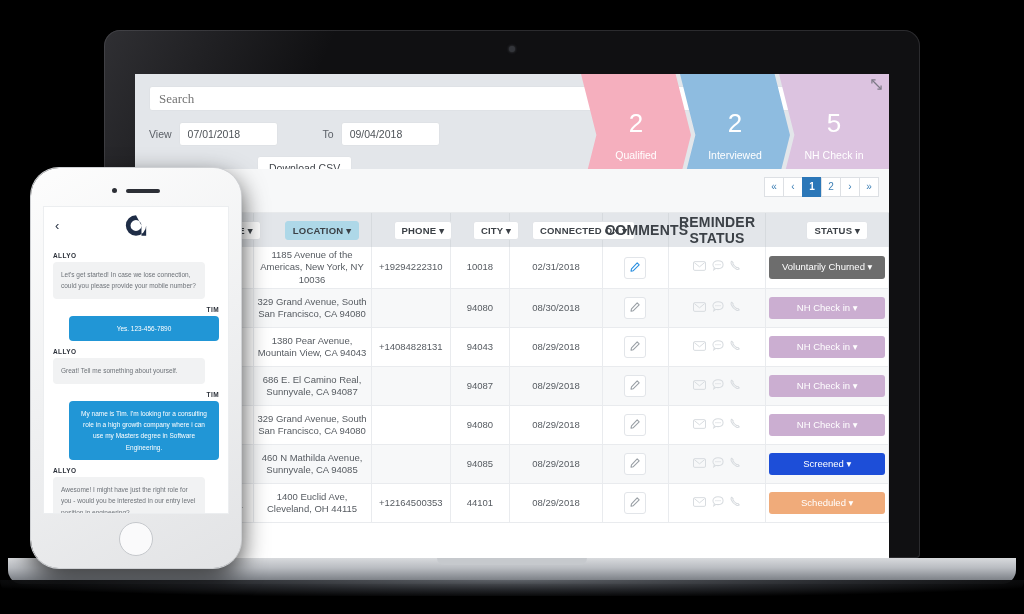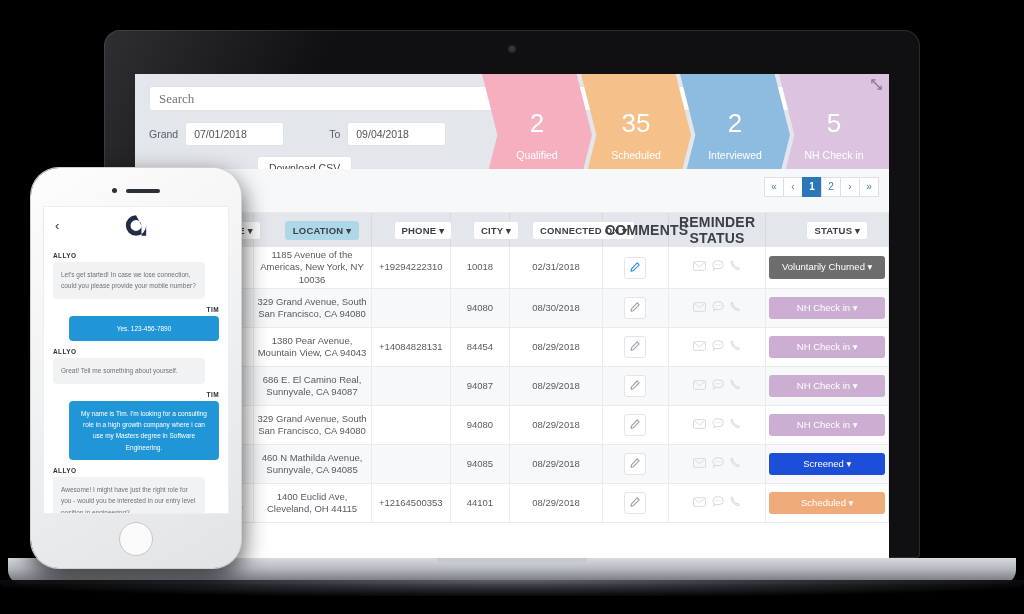--- a/index.html
+++ b/index.html
@@ -203,38 +203,34 @@
     <div id="laptop-camera"></div>
 
     <div id="laptop-screen">
 
       <div class="filter-bar">
         <div class="filter-row1">
           <input class="search-input" type="text" placeholder="Search" style="">
           <button class="reset-btn">Reset</button>
         </div>
         <div class="filter-row2">
-          <span class="flabel">Grand</span>
+          <span class="flabel">View</span>
           <input class="date-input" type="text" value="07/01/2018" style="">
           <span class="spacer"></span>
           <span class="flabel">To</span>
           <input class="date-input" type="text" value="09/04/2018" style="">
         </div>
         <div class="filter-row3">
           <button class="csv-btn">Download CSV</button>
         </div>
 
         <div class="funnel" id="funnel">
             <div class="fseg" style="background: rgb(245, 175, 190); clip-path: polygon(0px 0px, 86% 0px, 100% 50%, 86% 100%, 0px 100%, 14% 50%);">
               <div class="fnum">2</div>
               <div class="flab">Qualified</div>
-            </div>
-            <div class="fseg" style="background: rgb(245, 192, 138); clip-path: polygon(0px 0px, 86% 0px, 100% 50%, 86% 100%, 0px 100%, 14% 50%);">
-              <div class="fnum">35</div>
-              <div class="flab">Scheduled</div>
             </div>
             <div class="fseg" style="background: rgb(142, 188, 224); clip-path: polygon(0px 0px, 86% 0px, 100% 50%, 86% 100%, 0px 100%, 14% 50%);">
               <div class="fnum">2</div>
               <div class="flab">Interviewed</div>
             </div>
             <div class="fseg" style="background: rgb(220, 195, 224); clip-path: polygon(0px 0px, 100% 0px, 100% 100%, 0px 100%, 14% 50%);">
               <div class="fnum">5</div>
               <div class="flab">NH Check in</div>
             </div>
           </div>
@@ -342,21 +338,21 @@
                 </td>
               </tr>
               <tr class="">
                 <td><span class="mail-ico"><svg width="13" height="10" viewBox="0 0 16 12">
                       <rect x="0.6" y="0.6" width="14.8" height="10.8" rx="1.6" fill="none" stroke="currentColor" stroke-width="1.2"></rect>
                       <path d="M1.6 1.8 L8 7 L14.4 1.8" fill="none" stroke="currentColor" stroke-width="1.2"></path>
                     </svg></span></td>
                 <td>Barista</td>
                 <td>1380 Pear Avenue, Mountain View, CA 94043</td>
                 <td>+14084828131</td>
-                <td>84454</td>
+                <td>94043</td>
                 <td>08/29/2018</td>
                 <td><span class="editbtn"><svg width="10" height="10" viewBox="0 0 12 12">
                       <path d="M8.6 1 L11 3.4 L4 10.4 L1.2 11 L1.8 8.2 Z" fill="none" stroke="currentColor" stroke-width="1.3" stroke-linejoin="round"></path>
                     </svg></span></td>
                 <td><span class="rem-ico"><svg width="13" height="10" viewBox="0 0 16 12">
                       <rect x="0.6" y="0.6" width="14.8" height="10.8" rx="1.6" fill="none" stroke="currentColor" stroke-width="1.2"></rect>
                       <path d="M1.6 1.8 L8 7 L14.4 1.8" fill="none" stroke="currentColor" stroke-width="1.2"></path>
                     </svg></span><span class="rem-ico"><svg width="12" height="11" viewBox="0 0 14 13">
                       <path d="M7 1 C10.6 1 13 3 13 5.6 C13 8.2 10.6 10.2 7 10.2 C6.1 10.2 5.3 10.1 4.6 9.9 L2 11.6 L2.7 9.1 C1.6 8.2 1 7 1 5.6 C1 3 3.4 1 7 1 Z" fill="none" stroke="currentColor" stroke-width="1.2"></path>
                       <circle cx="4.6" cy="5.6" r=".75" fill="currentColor"></circle>

